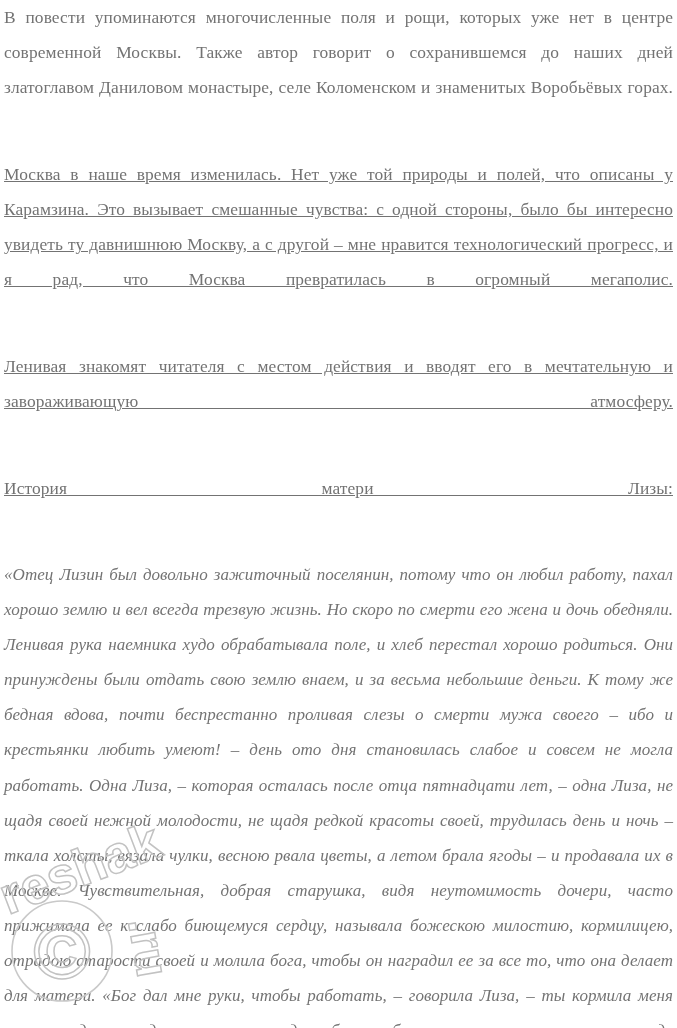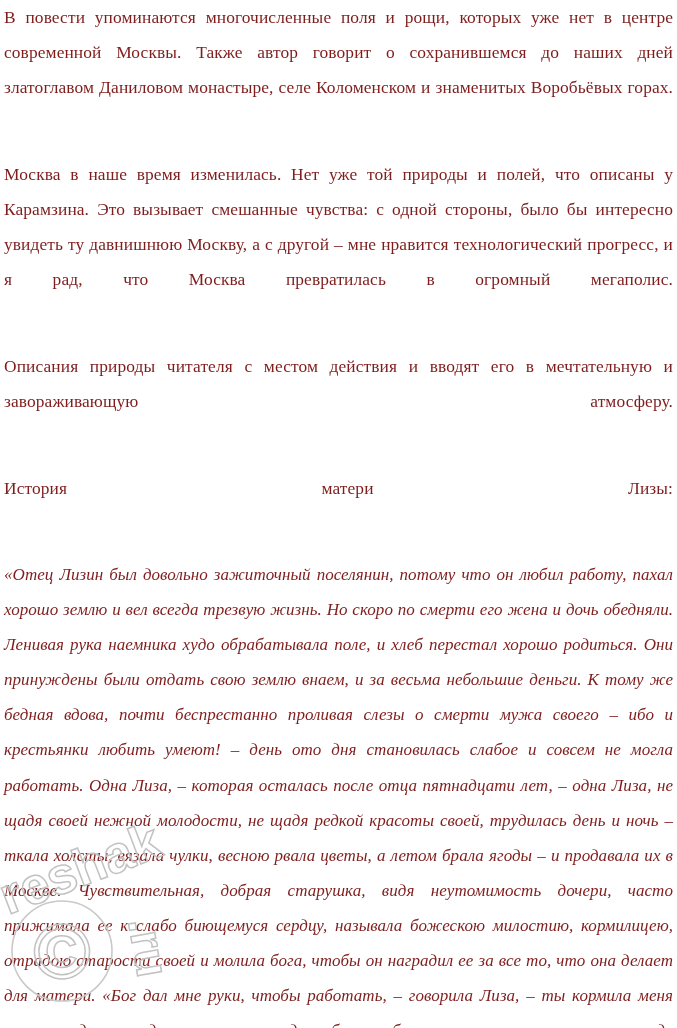--- a/index.html
+++ b/index.html
@@ -8,21 +8,21 @@
     background: #ffffff;
   }
 
   .page {
     position: relative;
     width: 677px;
     height: 1028px;
     background: #ffffff;
     overflow: hidden;
     font-family: "Liberation Serif", "DejaVu Serif", serif;
-    color: #7f1d1d;
+    color: #737373;
   }
 
   .content {
     position: absolute;
     left: 4px;
     top: 0px;
     width: 669px;
   }
 
   
@@ -32,20 +32,21 @@
     text-justify: inter-word;
     font-size: 17.4px;
     line-height: 35px;
     font-style: normal;
     letter-spacing: 0.1px;
     word-spacing: 0.2px;
     hyphens: none;
   }
   .para.gap-top {
     margin-top: 17px;
+    text-decoration: underline;
   }
   
   .para::after {
     content: "";
     display: inline-block;
     width: 100%;
   }
 
   
   .quote {
@@ -98,21 +99,21 @@
 <body>
 
 <div class="page">
 
   <div class="content">
 
     <p class="para">В повести упоминаются многочисленные поля и рощи, которых уже нет в центре современной Москвы. Также автор говорит о сохранившемся до наших дней златоглавом Даниловом монастыре, селе Коломенском и знаменитых Воробьёвых горах.</p>
 
     <p class="para gap-top">Москва в наше время изменилась. Нет уже той природы и полей, что описаны у Карамзина. Это вызывает смешанные чувства: с одной стороны, было бы интересно увидеть ту давнишнюю Москву, а с другой – мне нравится технологический прогресс, и я рад, что Москва превратилась в огромный мегаполис.</p>
 
-    <p class="para gap-top">Описания природы читателя с местом действия и вводят его в мечтательную и завораживающую атмосферу.</p>
+    <p class="para gap-top">Ленивая знакомят читателя с местом действия и вводят его в мечтательную и завораживающую атмосферу.</p>
 
     <p class="para gap-top">История матери Лизы:</p>
 
     <p class="quote">«Отец Лизин был довольно зажиточный поселянин, потому что он любил работу, пахал хорошо землю и вел всегда трезвую жизнь. Но скоро по смерти его жена и дочь обедняли. Ленивая рука наемника худо обрабатывала поле, и хлеб перестал хорошо родиться. Они принуждены были отдать свою землю внаем, и за весьма небольшие деньги. К тому же бедная вдова, почти беспрестанно проливая слезы о смерти мужа своего – ибо и крестьянки любить умеют! – день ото дня становилась слабое и совсем не могла работать. Одна Лиза, – которая осталась после отца пятнадцати лет, – одна Лиза, не щадя своей нежной молодости, не щадя редкой красоты своей, трудилась день и ночь – ткала холсты, вязала чулки, весною рвала цветы, а летом брала ягоды – и продавала их в Москве. Чувствительная, добрая старушка, видя неутомимость дочери, часто прижимала ее к слабо биющемуся сердцу, называла божескою милостию, кормилицею, отрадою старости своей и молила бога, чтобы он наградил ее за все то, что она делает для матери. «Бог дал мне руки, чтобы работать, – говорила Лиза, – ты кормила меня своею грудью и ходила за мною, когда я была ребенком; теперь пришла моя очередь ходить на тобою. Перестань только крушиться,</p>
 
   </div>
 
   <div class="watermark">
     <svg viewBox="0 0 230 173" xmlns="http://www.w3.org/2000/svg" aria-hidden="true">
 

